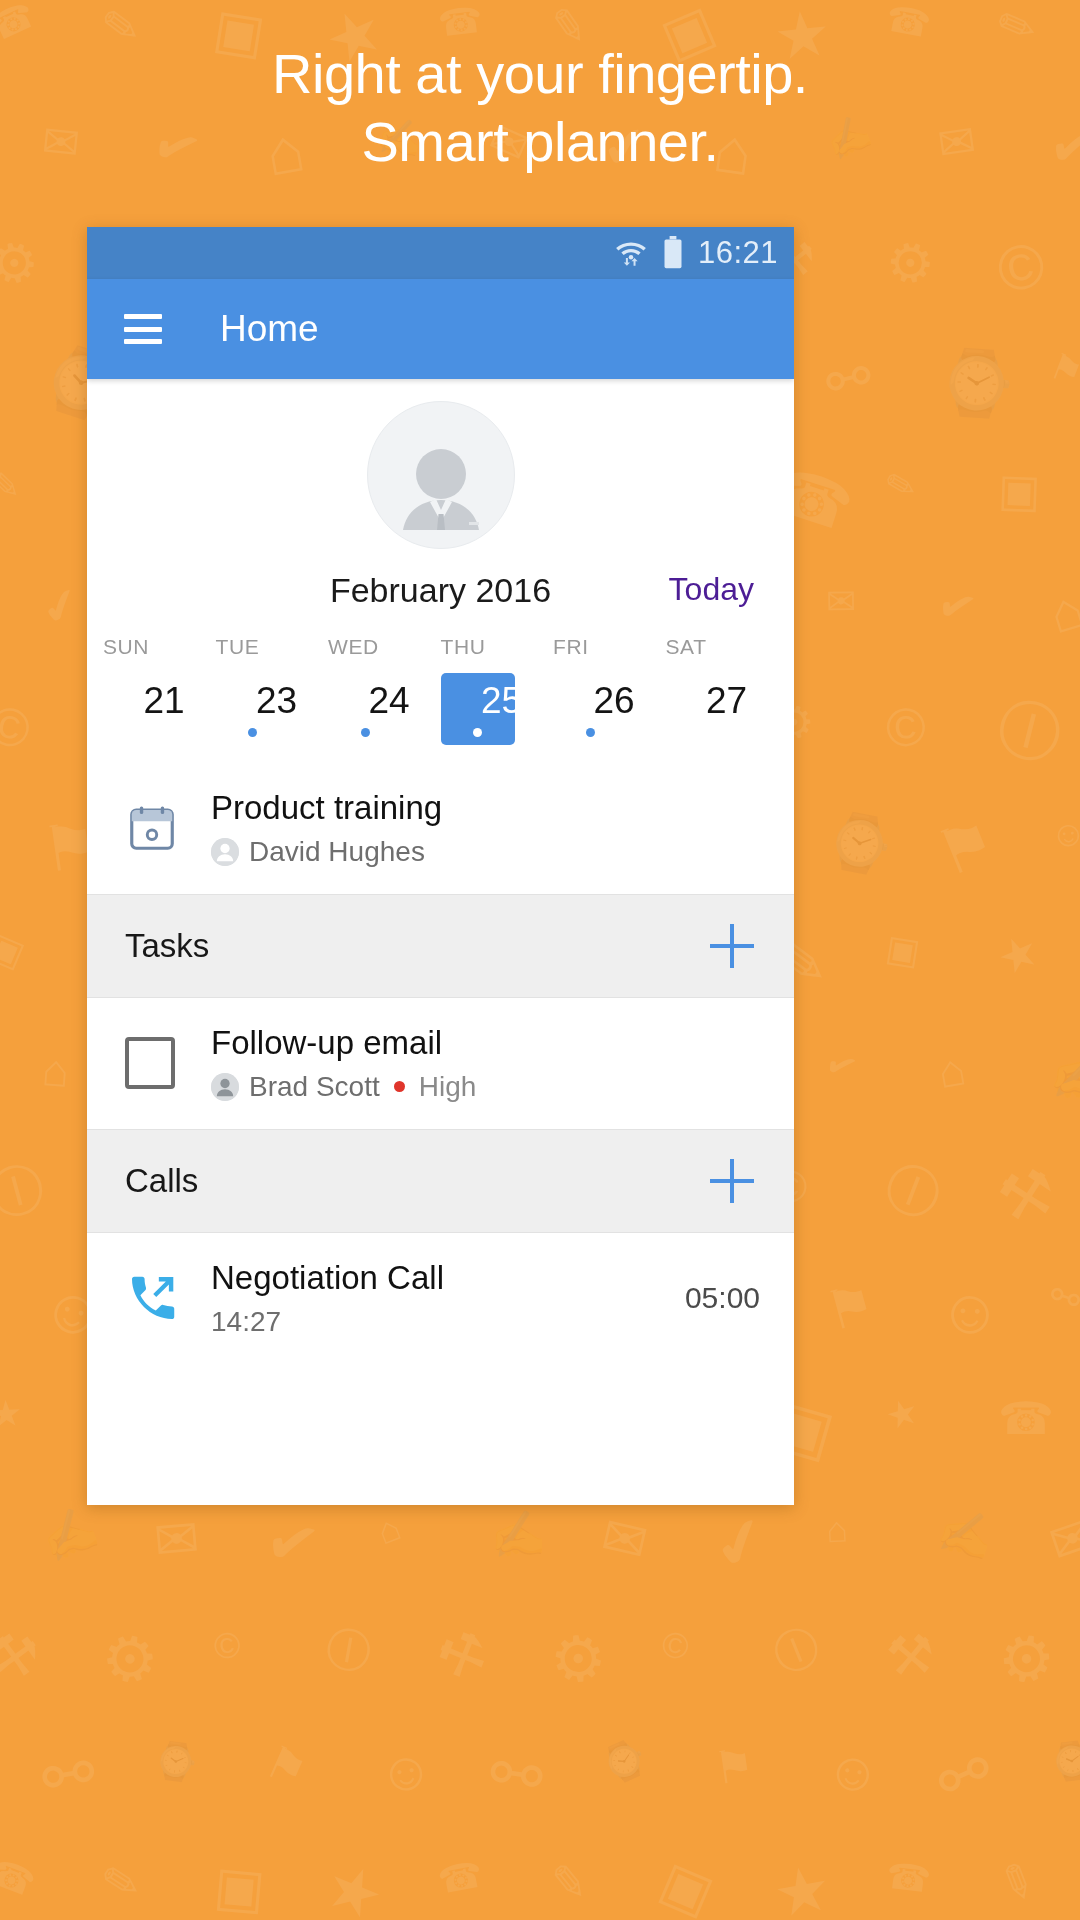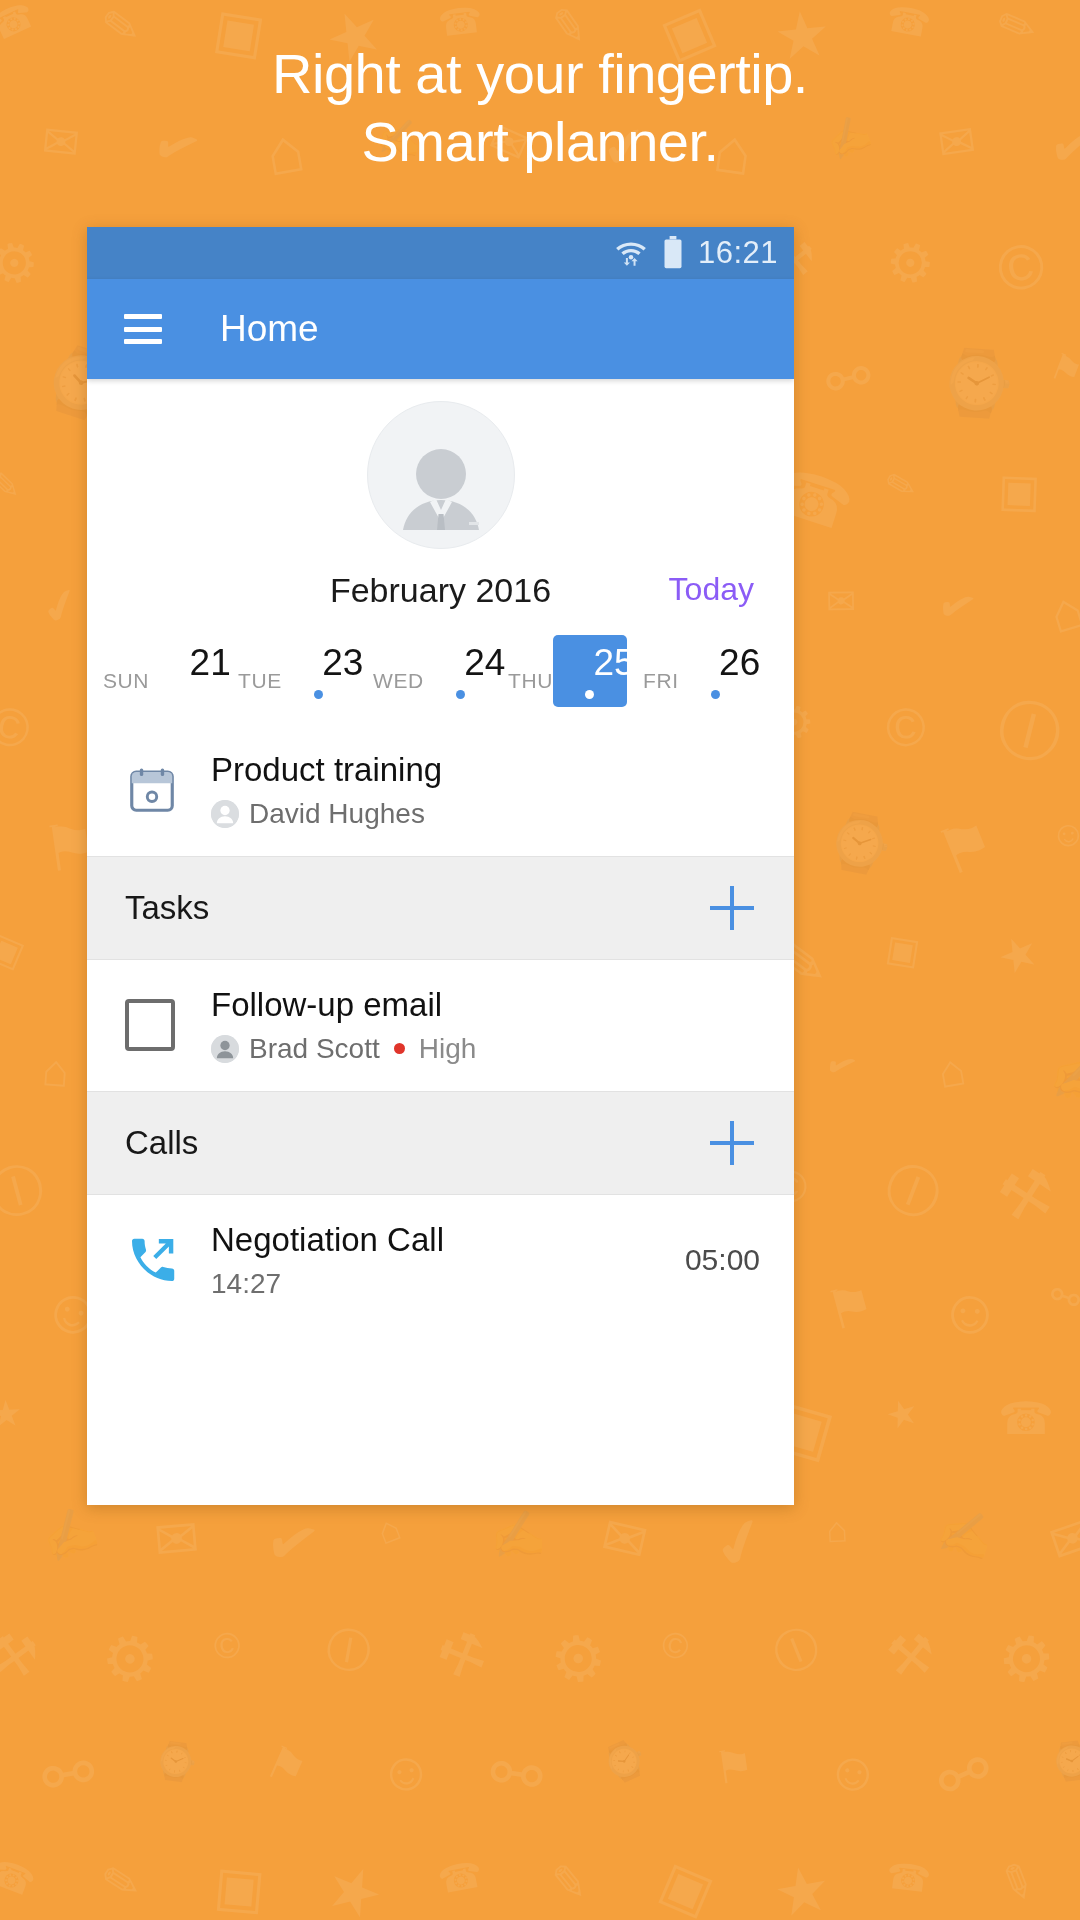--- a/index.html
+++ b/index.html
@@ -124,34 +124,34 @@
     margin-top: 22px;
     height: 50px;
   }
   .month-label {
     font-size: 34px;
     color: #1b1b1b;
   }
   .today-link {
     position: absolute;
     right: 40px;
-    color: #8b5cf6;
+    color: #4c1d95;
     font-size: 32px;
     cursor: pointer;
   }
   .week-row {
     display: flex;
     margin-top: 14px;
     padding: 0 16px;
   }
   .day-cell {
     flex: 1;
     display: flex;
-    flex-direction: row;
-    align-items: flex-end;
+    flex-direction: column;
+    align-items: flex-start;
     cursor: pointer;
   }
   .dow {
     font-size: 21px;
     color: #9A9A9A;
     letter-spacing: 0.6px;
     margin-bottom: 14px;
   }
   .daynum-box {
     width: 74px; height: 72px;
@@ -535,20 +535,27 @@
               <div class="dot on"></div>
             </div>
           </div>
           <div class="day-cell">
             <div class="dow">FRI</div>
             <div class="daynum-box">
               <div class="daynum">26</div>
               <div class="dot on"></div>
             </div>
           </div>
+          <div class="day-cell">
+            <div class="dow">SAT</div>
+            <div class="daynum-box">
+              <div class="daynum">27</div>
+              <div class="dot"></div>
+            </div>
+          </div>
         </div>
     </div>
 
     <div class="list-row">
       <div class="row-icon">
         <svg width="54" height="54" viewBox="0 0 24 24">
           <rect x="3" y="4" width="18" height="17" rx="2" fill="#ffffff" stroke="#6F87A6" stroke-width="1.4"></rect>
           <path d="M3 6a2 2 0 0 1 2-2h14a2 2 0 0 1 2 2v3H3z" fill="#B7C6D8"></path>
           <rect x="6.6" y="2.4" width="1.5" height="3.4" rx="0.7" fill="#6F87A6"></rect>
           <rect x="15.9" y="2.4" width="1.5" height="3.4" rx="0.7" fill="#6F87A6"></rect>

